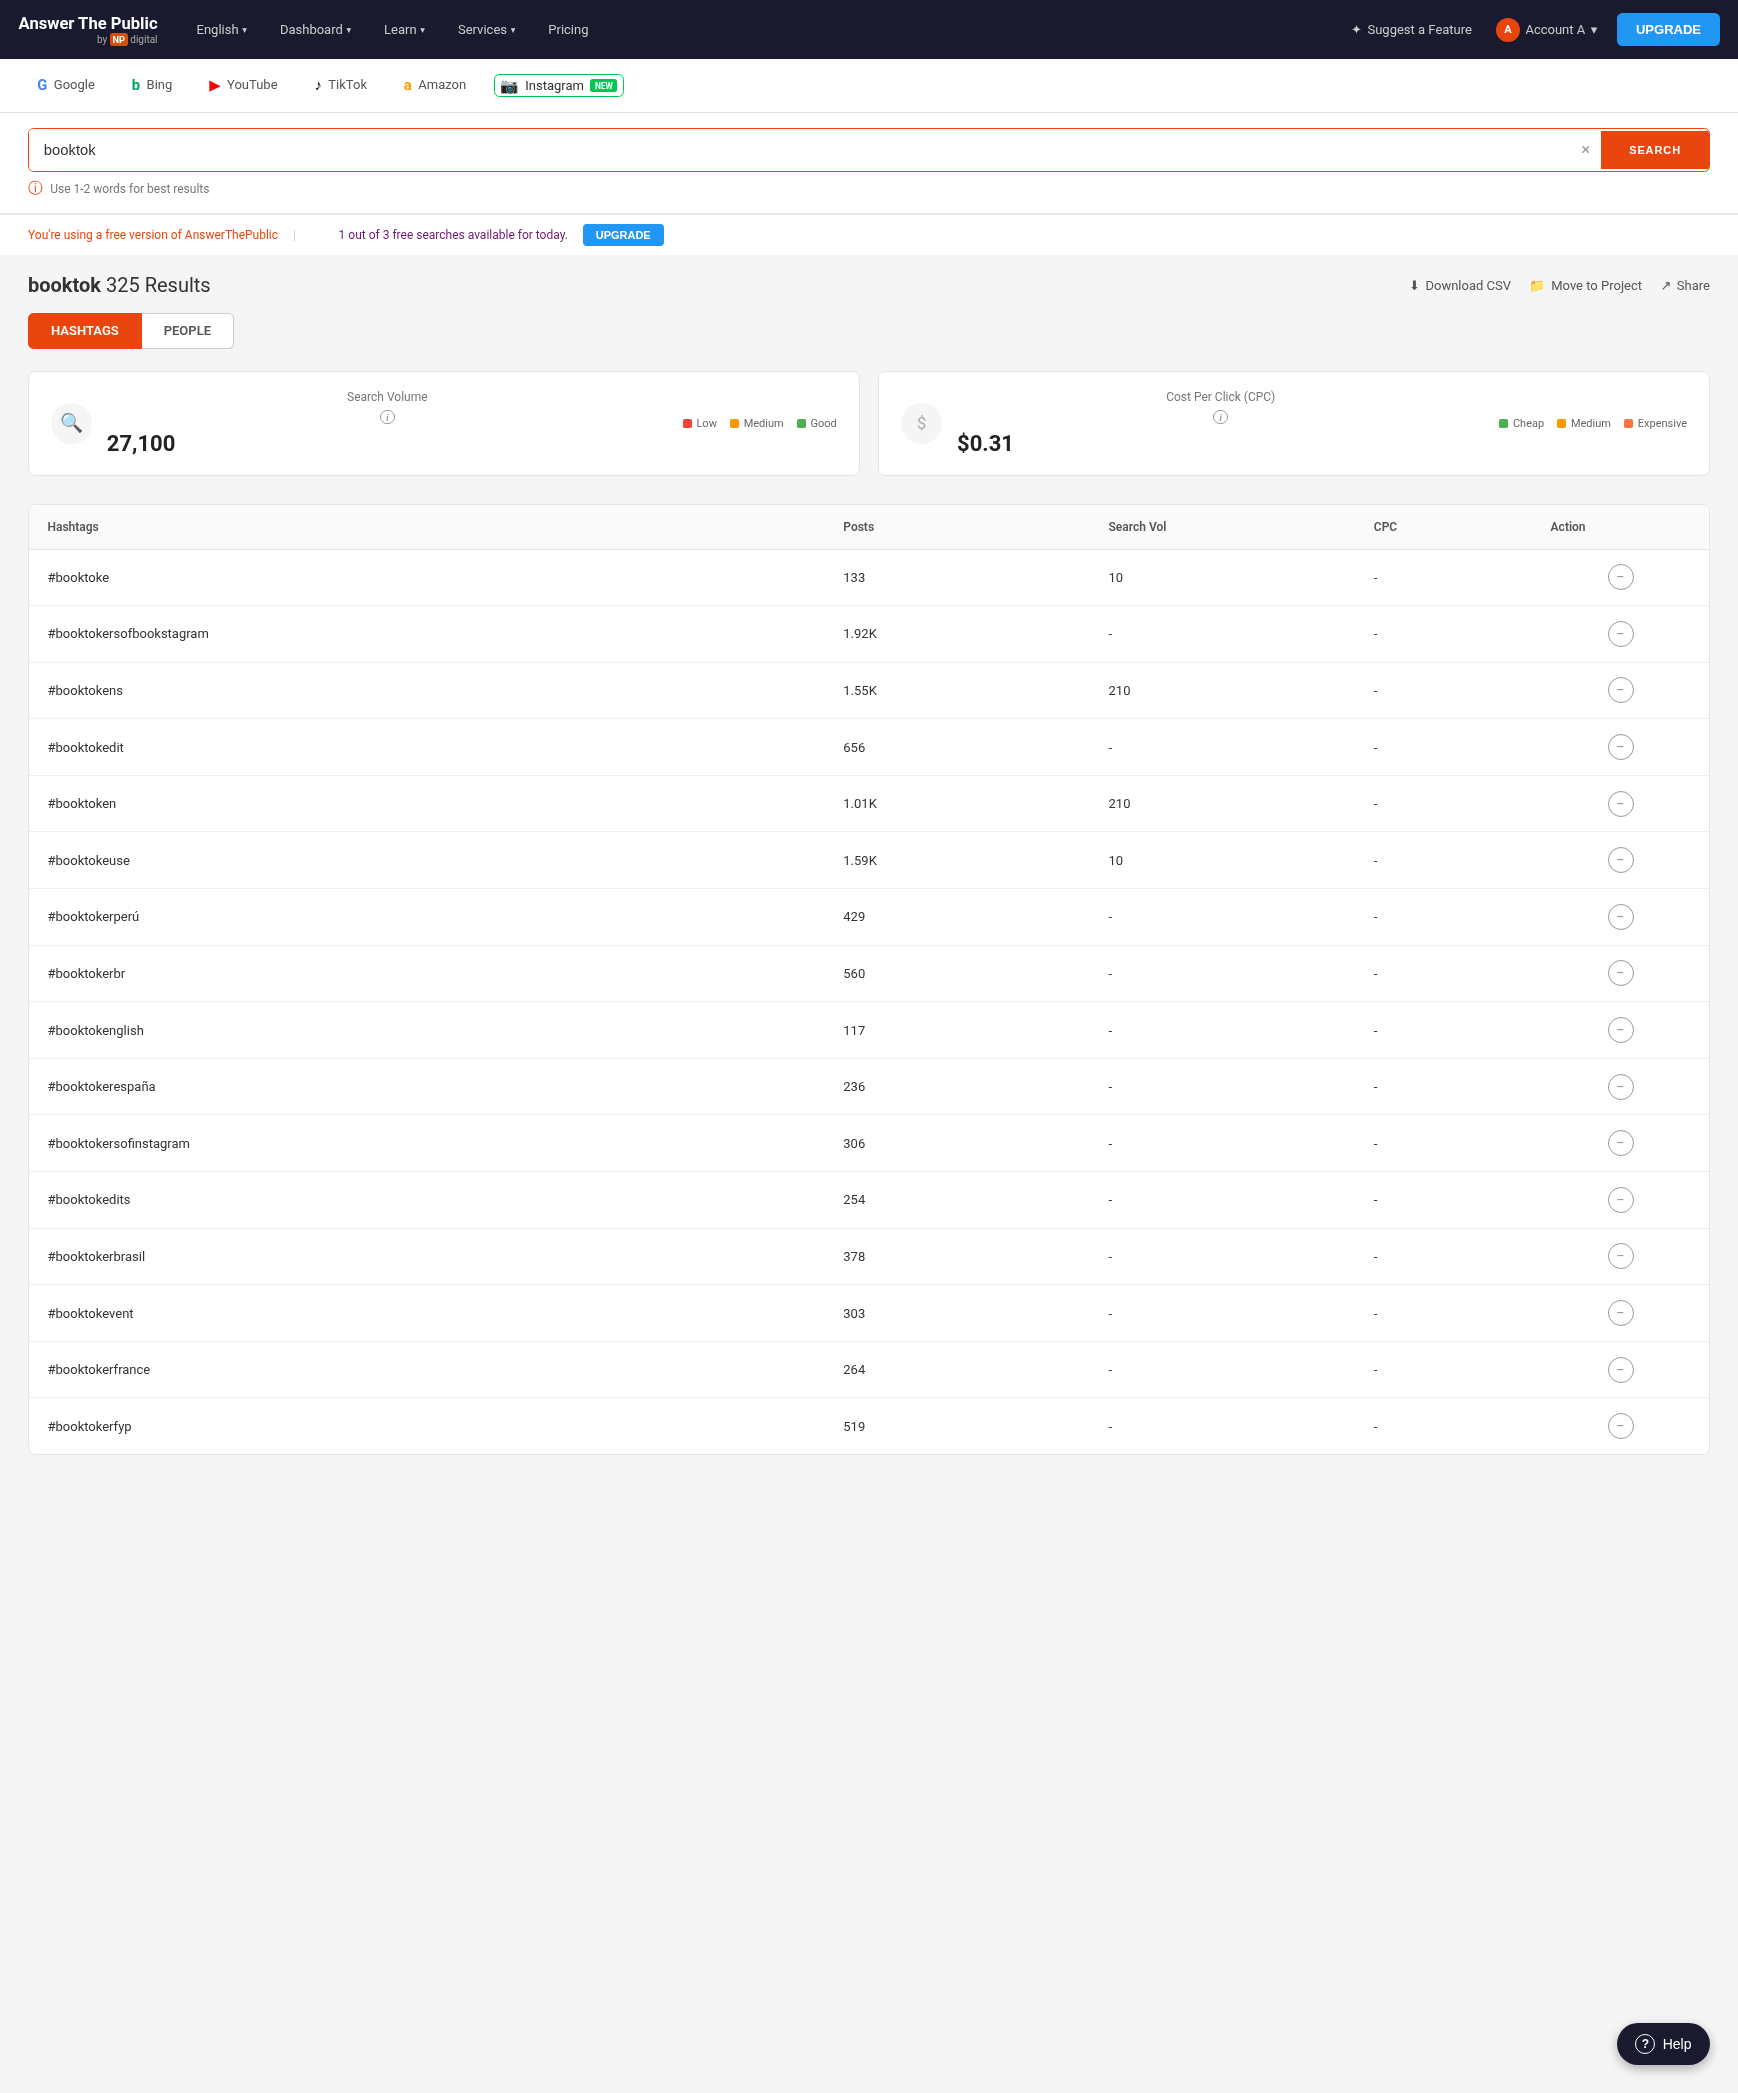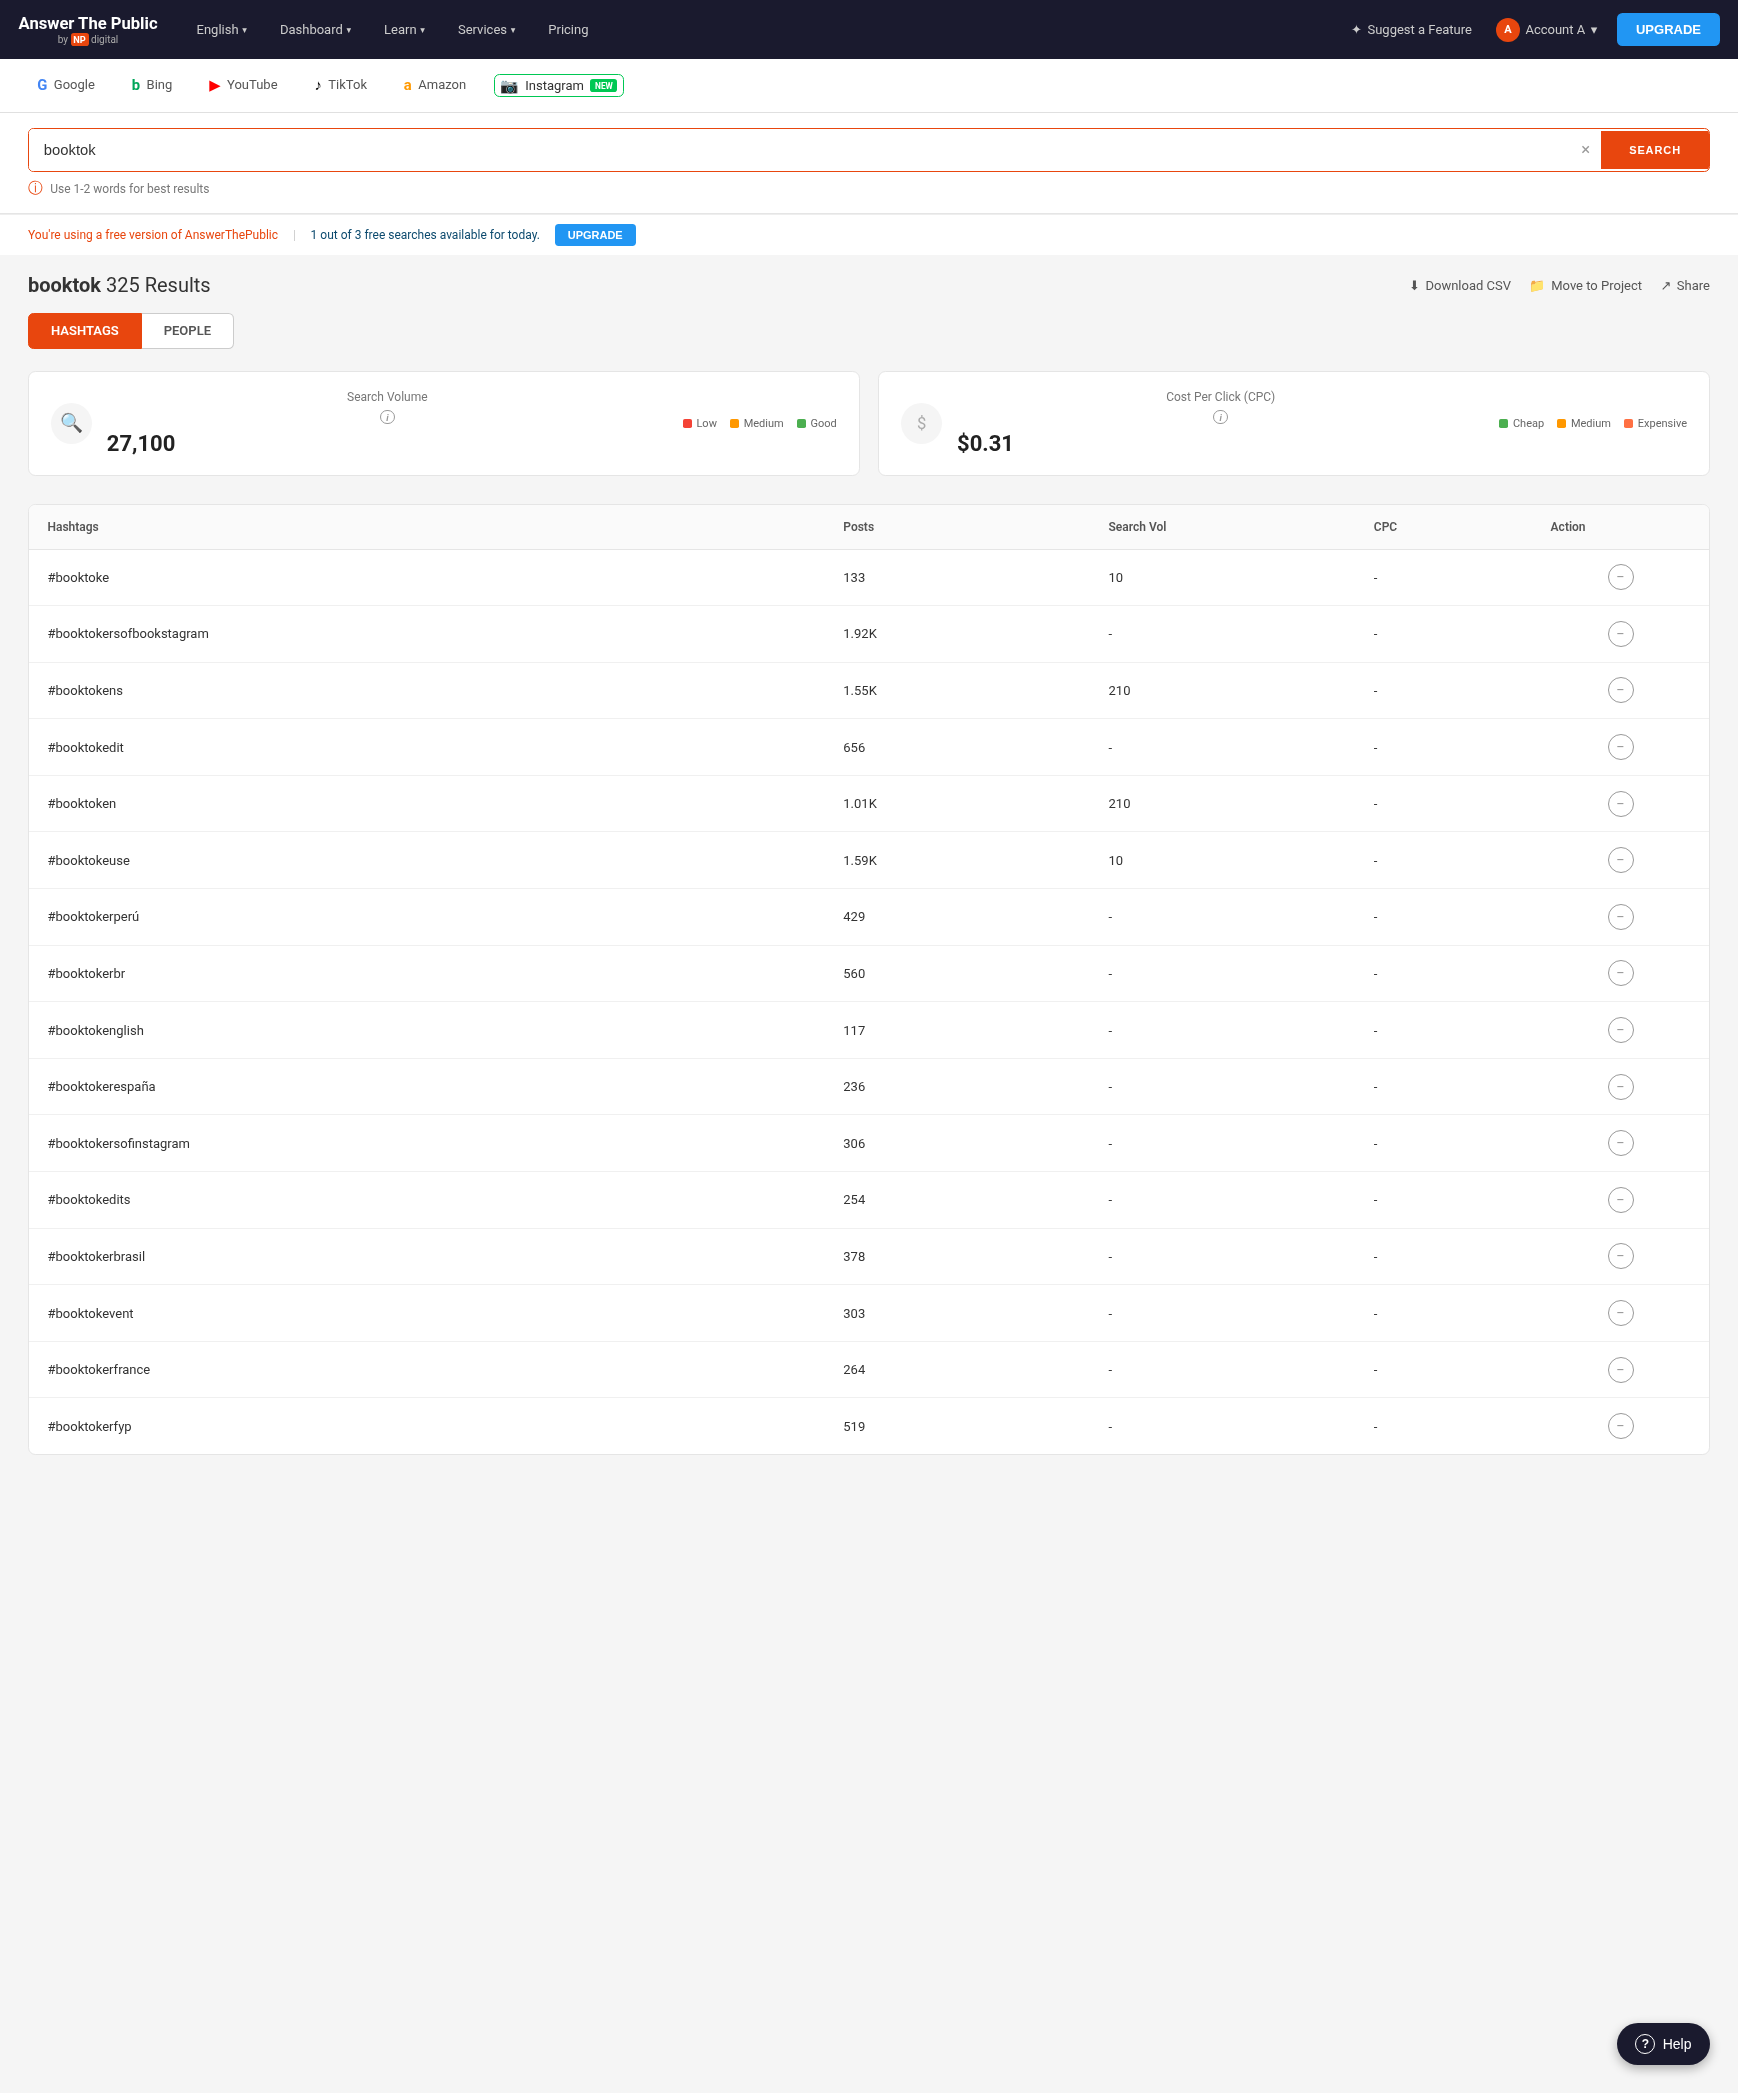--- a/index.html
+++ b/index.html
@@ -10,21 +10,21 @@
       background: #1a1a2e;
       display: flex;
       align-items: center;
       padding: 0 18.5px;
       height: 59px;
       gap: 0;
     }
     .navbar-brand {
       display: flex;
       flex-direction: column;
-      align-items: center;
+      align-items: flex-end;
       margin-right: 28px;
     }
     .navbar-brand .brand-main {
       color: #fff;
       font-size: 16.6px;
       font-weight: 700;
       line-height: 1.2;
     }
     .navbar-brand .brand-sub {
       color: #aaa;
@@ -185,21 +185,21 @@
       background: #fff;
       border-top: 0.9px solid #eee;
       padding: 9.2px 28px;
       display: flex;
       align-items: center;
       gap: 14.8px;
       font-size: 12px;
     }
     .free-banner .free-text { color: #e8460e; }
     .banner-divider { color: #ccc; }
-    .banner-count { color: #0c4a6e; }
+    .banner-count { color: #701a75; margin-left: 28px; }
     .btn-upgrade-small {
       background: #2196f3;
       color: #fff;
       border: none;
       padding: 4.6px 13px;
       border-radius: 3.7px;
       font-size: 11px;
       font-weight: 600;
       cursor: pointer;
     }

